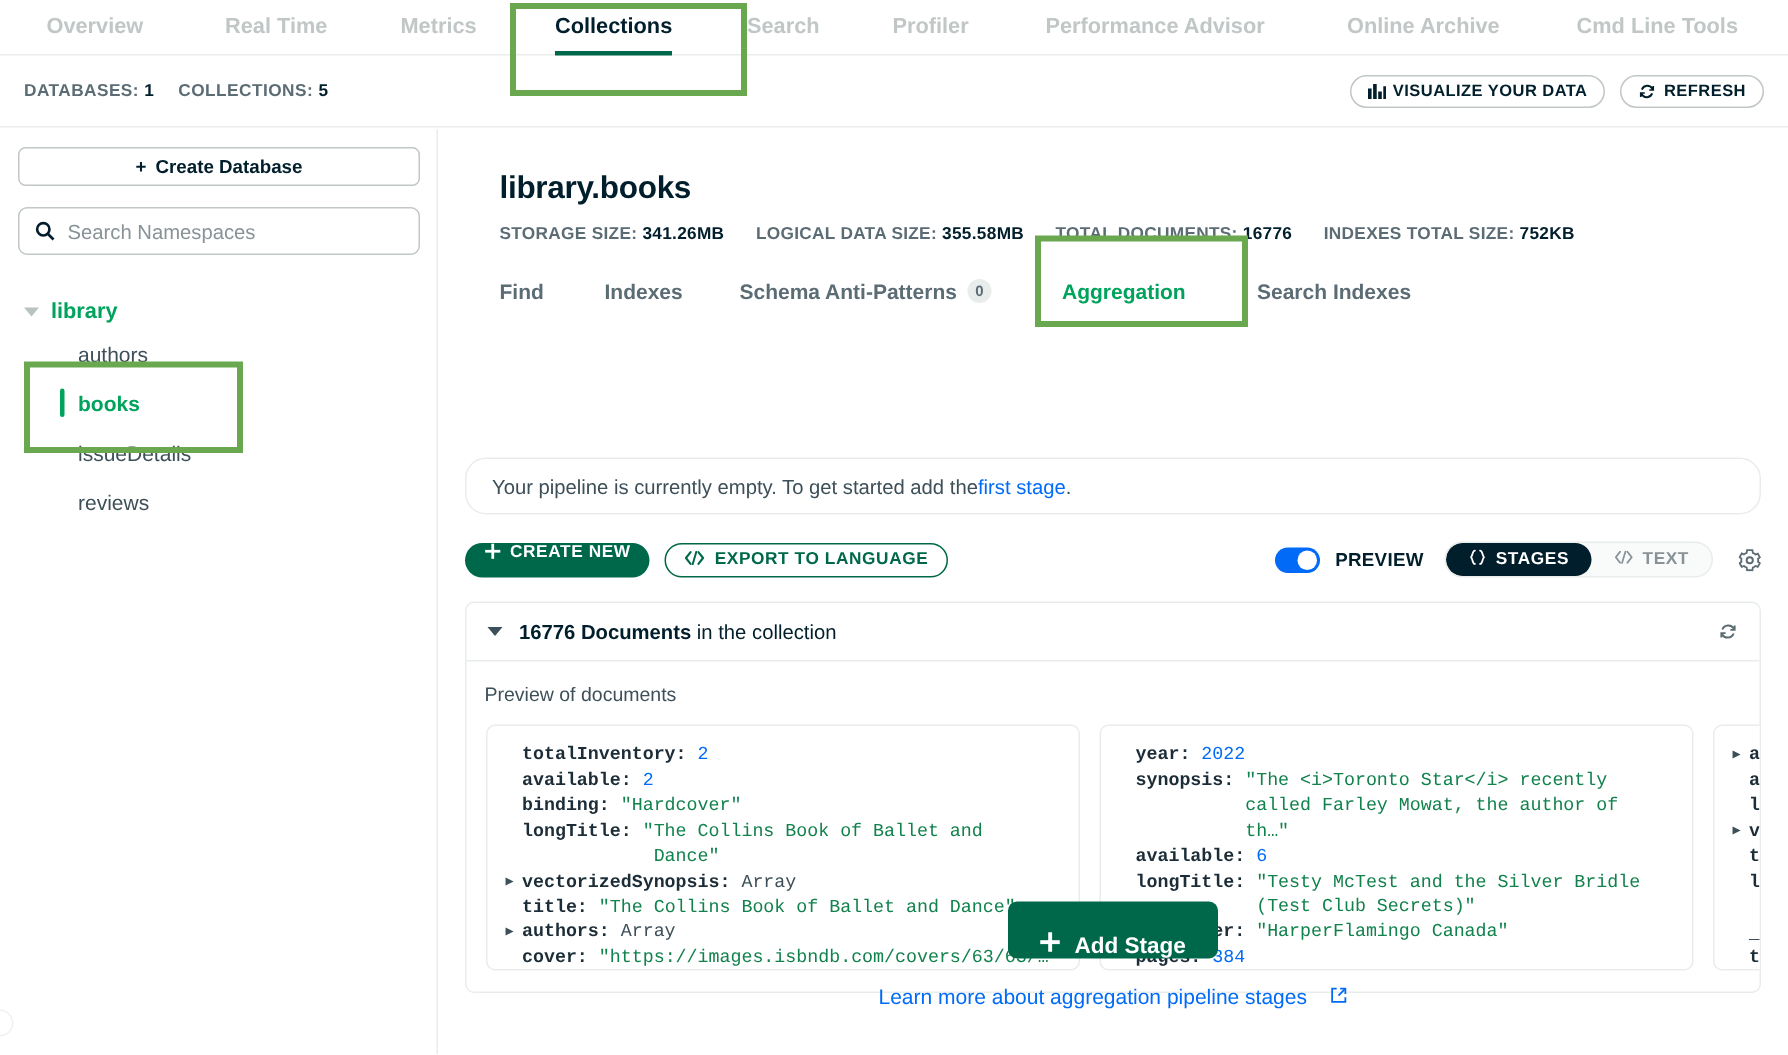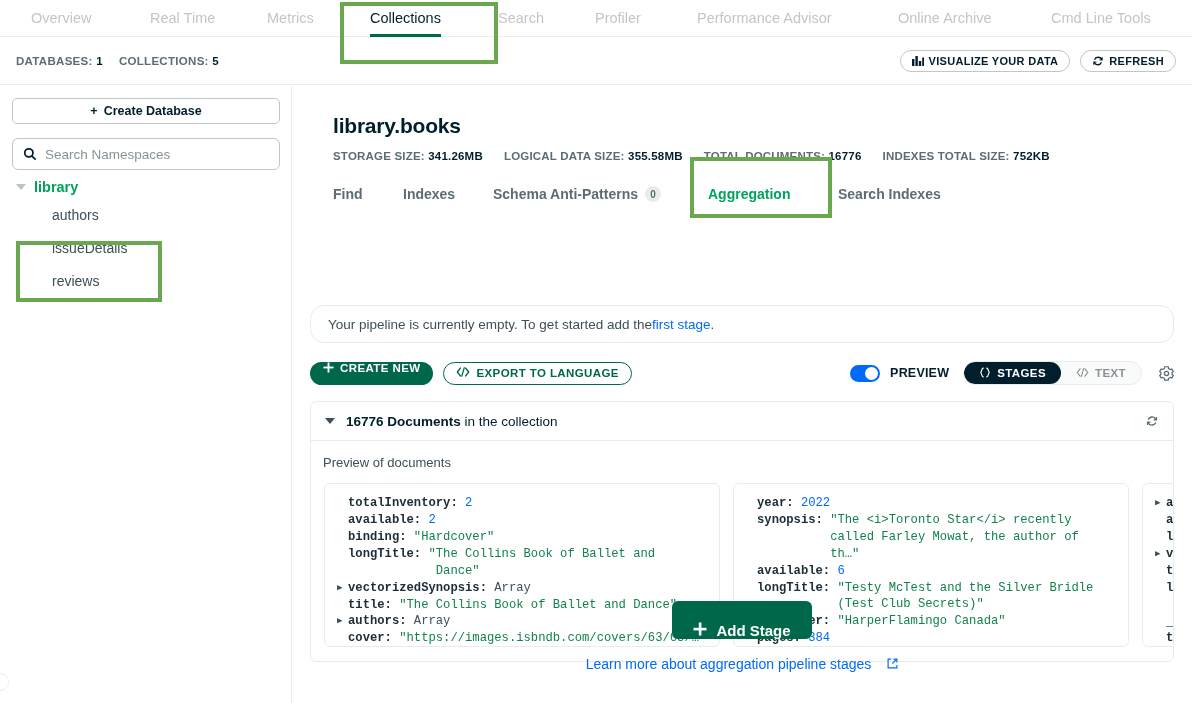--- a/index.html
+++ b/index.html
@@ -13,21 +13,21 @@
   #app { position: relative; width: 1192px; height: 703px; }
 
   
   .topnav {
     position: absolute; left: 0; top: 0; width: 1192px; height: 37px;
     border-bottom: 1px solid #E8EDEB;
     display: flex; align-items: flex-start;
   }
   .topnav-inner { display: flex; align-items: center; height: 36px; }
   .nav-tab {
-    font-size: 14.5px; color: #C1C7C6; font-weight: 400;
+    font-size: 14.5px; color: #C1C7C6; font-weight: 700;
     padding: 0 0 0 0; height: 36px; display: flex; align-items: center;
     position: relative; white-space: nowrap;
   }
   .nav-tab.active { color: #001E2B; }
   .nav-tab.active::after {
     content: ""; position: absolute; left: 0; right: 0; bottom: -1px;
     height: 3px; background: #00684A;
   }
 
   
@@ -62,21 +62,21 @@
   .search-wrap {
     margin-top: 14px; width: 268px; height: 32px; border: 1px solid #C1C7C6;
     border-radius: 6px; display: flex; align-items: center; padding: 0 10px; gap: 8px;
     background: #fff;
   }
   .search-wrap input {
     border: 0; outline: none; font-size: 13.5px; color: #001E2B;
     font-family: "Liberation Sans", sans-serif; width: 100%; background: transparent;
   }
   .search-wrap input::placeholder { color: #889397; }
-  .tree { margin-top: 6px; }
+  .tree { margin-top: 27px; }
   .tree-db { display: flex; align-items: center; gap: 8px; padding-left: 4px; height: 22px; cursor: pointer; }
   .caret { width: 0; height: 0; border-left: 5px solid transparent; border-right: 5px solid transparent; border-top: 6px solid #B8C4C2; }
   .tree-db-label { font-size: 14.5px; font-weight: 700; color: #00A35C; }
   .tree-coll {
     height: 33px; display: flex; align-items: center; padding-left: 40px;
     font-size: 14px; color: #3D4F58; cursor: pointer; position: relative;
   }
   .tree-coll.active { color: #00A35C; font-weight: 700; }
   .tree-coll.active::before {
     content: ""; position: absolute; left: 28px; top: 7px; width: 3px; height: 19px;
@@ -255,20 +255,23 @@
     </div>
     <div class="tree">
       <div class="tree-db">
         <span class="caret"></span>
         <span class="tree-db-label">library</span>
       </div>
       <div id="coll-list">
           <div class="tree-coll">
             <span>authors</span>
           </div>
+          <div class="tree-coll active">
+            <span>books</span>
+          </div>
           <div class="tree-coll">
             <span>issueDetails</span>
           </div>
           <div class="tree-coll">
             <span>reviews</span>
           </div>
         </div>
     </div>
     <div class="corner-circle"></div>
   </div>

